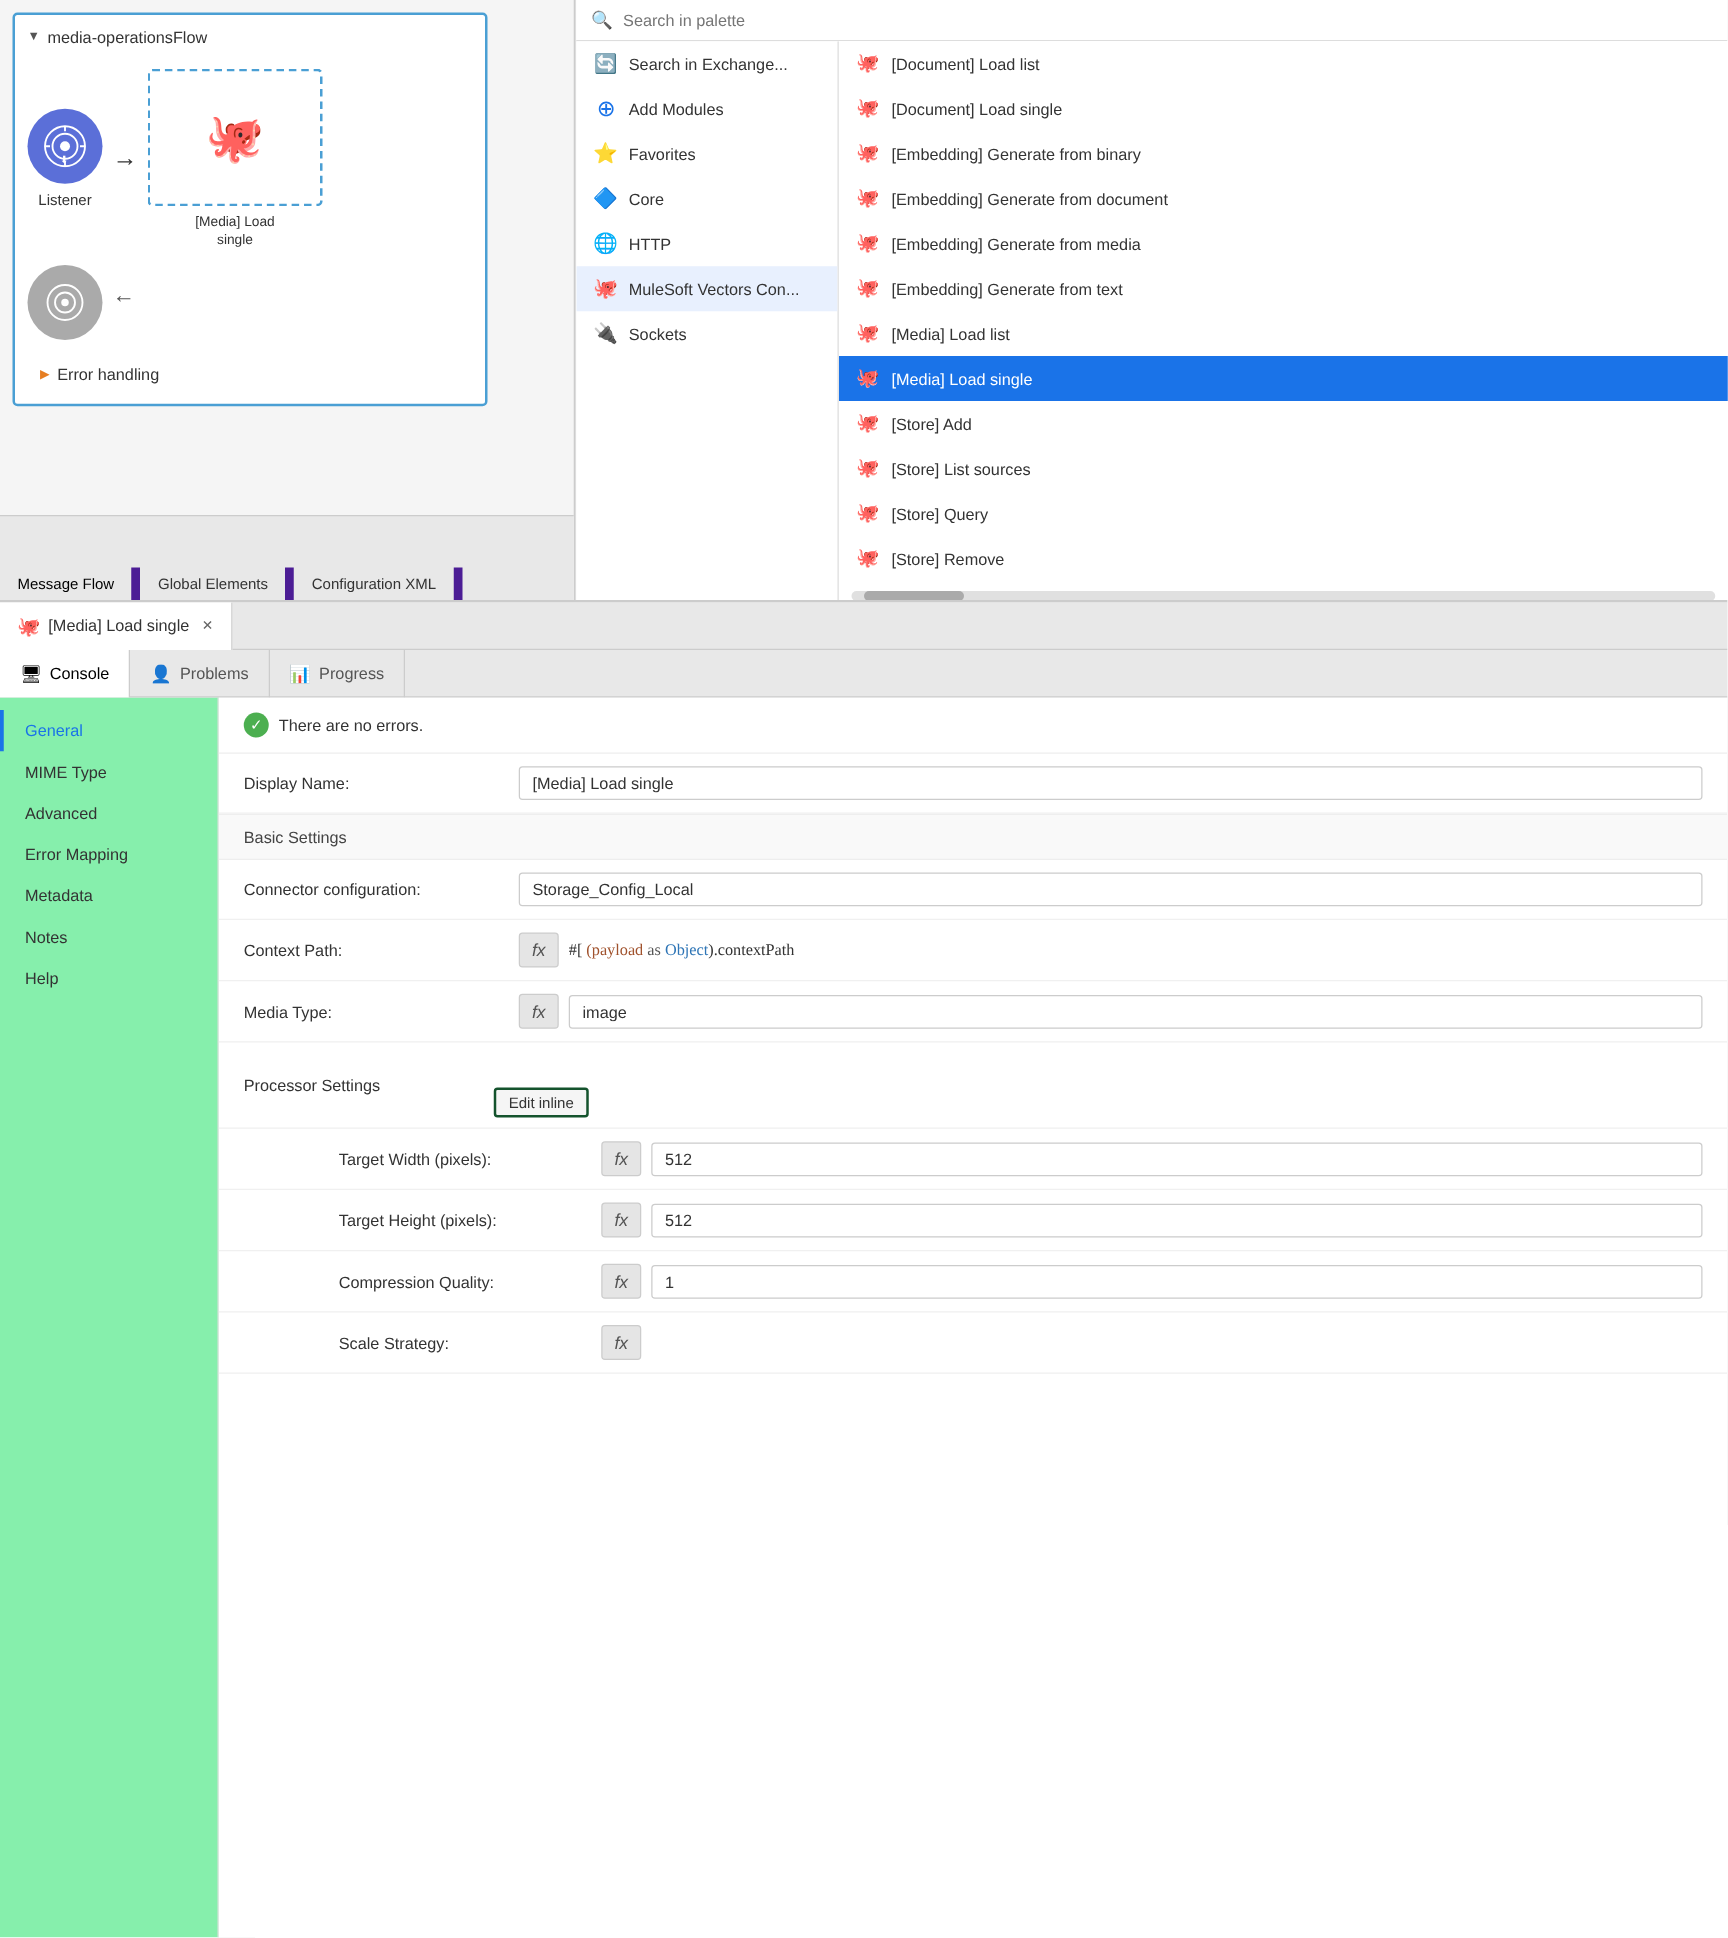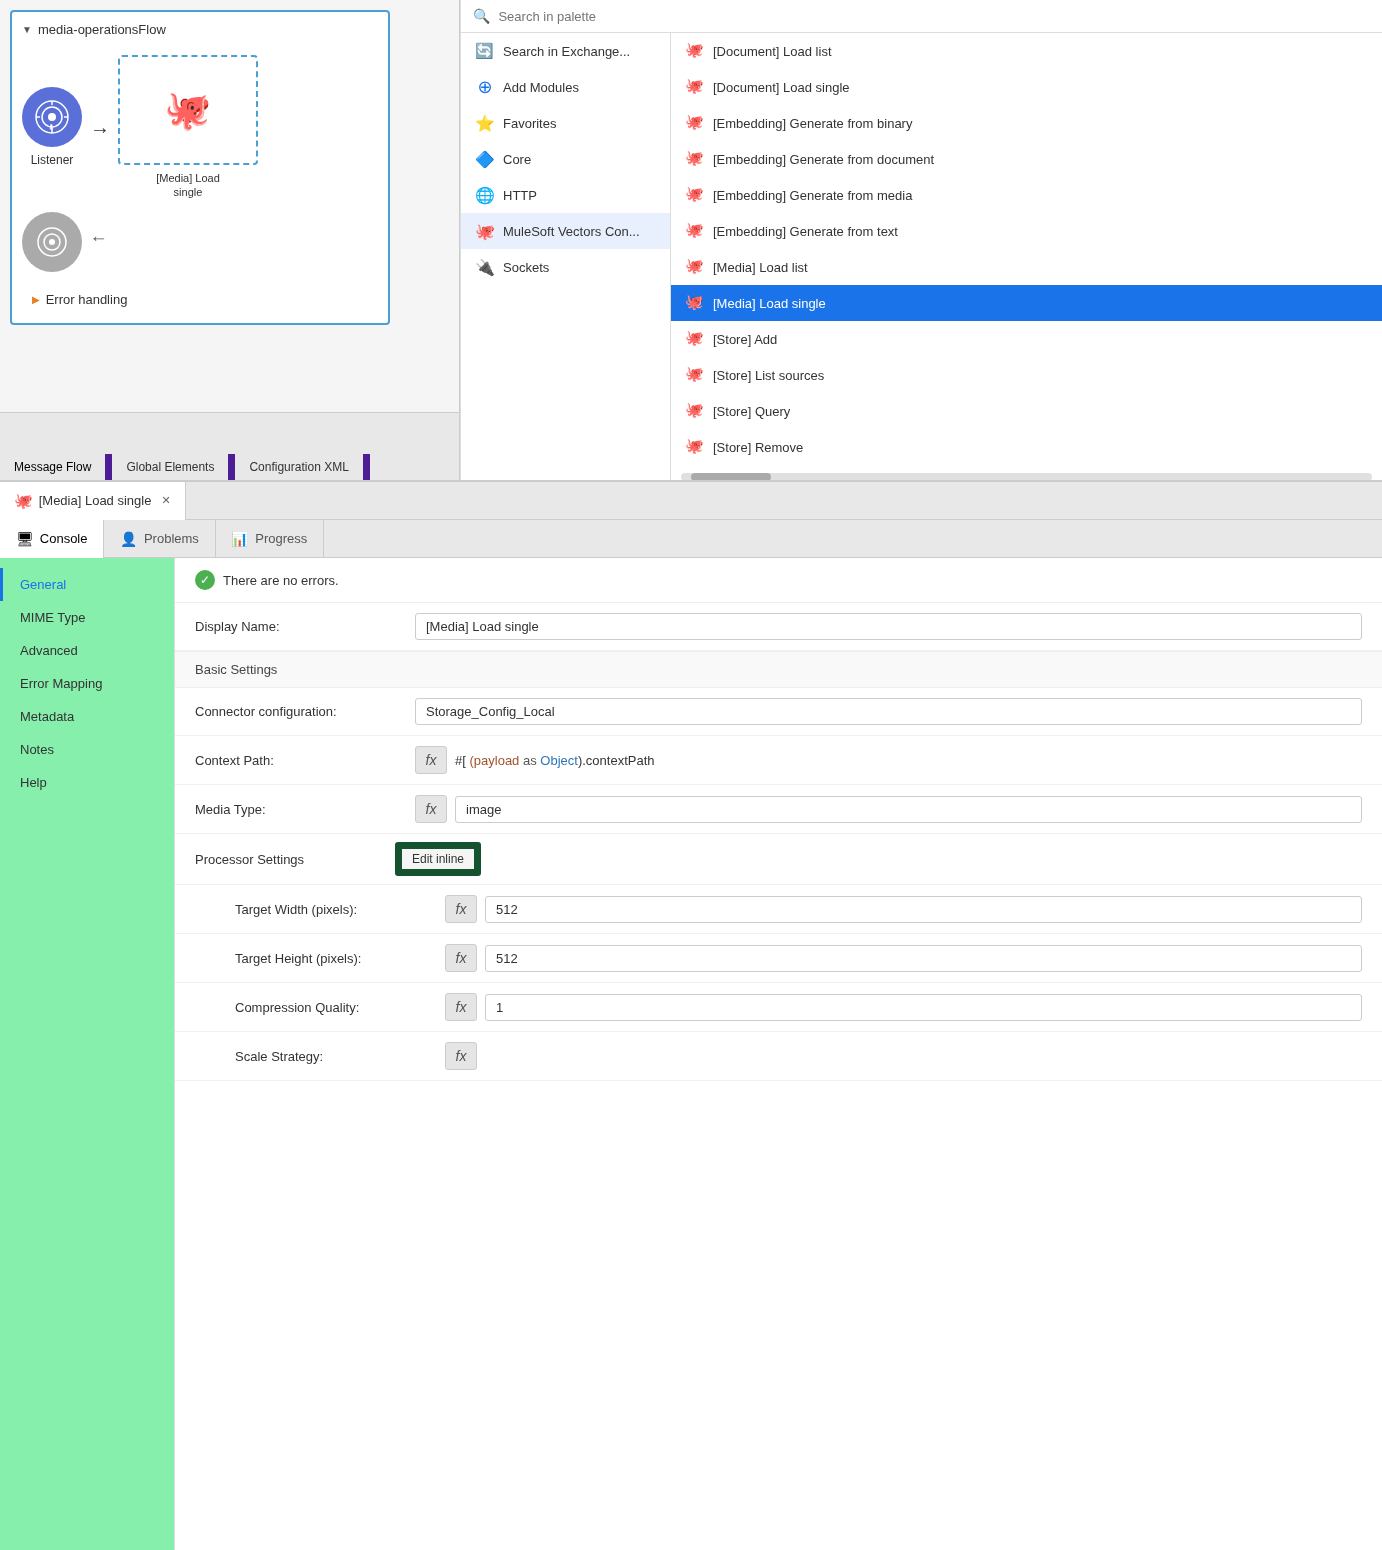--- a/index.html
+++ b/index.html
@@ -74,31 +74,31 @@
     .no-errors-icon { width: 20px; height: 20px; border-radius: 50%; background: #4caf50; display: flex; align-items: center; justify-content: center; color: #fff; font-size: 12px; }
 
     .form-row { display: flex; align-items: center; padding: 10px 20px; border-bottom: 1px solid #f0f0f0; }
     .form-label { width: 220px; font-size: 13px; color: #333; flex-shrink: 0; }
     .form-input { flex: 1; border: 1px solid #ccc; border-radius: 3px; padding: 5px 10px; font-size: 13px; color: #333; background: #fff; }
 
     .section-header { padding: 10px 20px; font-size: 13px; font-weight: 500; color: #444; background: #f9f9f9; border-bottom: 1px solid #eee; border-top: 1px solid #eee; }
 
     .fx-btn { width: 32px; height: 28px; border: 1px solid #ccc; border-radius: 3px; background: #e5e5e5; display: flex; align-items: center; justify-content: center; cursor: pointer; font-style: italic; font-size: 14px; color: #555; margin-right: 8px; flex-shrink: 0; }
 
-    .code-value { font-family: Liberation Sans, sans-serif; font-size: 13px; }
+    .code-value { font-family: Liberation Serif, serif; font-size: 13px; }
     .code-keyword { color: #a0522d; }
     .code-operator { color: #555; }
     .code-type { color: #2e75b6; }
     .code-punctuation { color: #333; }
 
     .processor-row { display: flex; align-items: center; padding: 8px 20px; border-bottom: 1px solid #f0f0f0; }
-    .edit-inline-btn { border: 7px solid #14532d; border-radius: 3px; padding: 3px 10px; font-size: 12px; color: #333; background: #f5f5f5; cursor: pointer; }
+    .edit-inline-btn { border: 2px solid #14532d; border-radius: 3px; padding: 3px 10px; font-size: 12px; color: #333; background: #f5f5f5; cursor: pointer; margin-top: 28px; }
 
     .indented-row { display: flex; align-items: center; padding: 10px 20px 10px 60px; border-bottom: 1px solid #f0f0f0; }
-    .indented-label { width: 210px; font-size: 13px; color: #333; flex-shrink: 0; font-weight: 500; }
+    .indented-label { width: 210px; font-size: 13px; color: #333; flex-shrink: 0; font-weight: 500; margin-left: 36px; }
     .indented-input { flex: 1; border: 1px solid #ccc; border-radius: 3px; padding: 5px 10px; font-size: 13px; color: #333; background: #fff; }
 
     
     .h-scrollbar { height: 8px; background: #e0e0e0; margin: 4px 10px; border-radius: 4px; }
     .h-scrollbar-thumb { width: 80px; height: 8px; background: #aaa; border-radius: 4px; margin-left: 10px; }
   </style>
 </head>
 <body>
 
 <div class="top-section">

